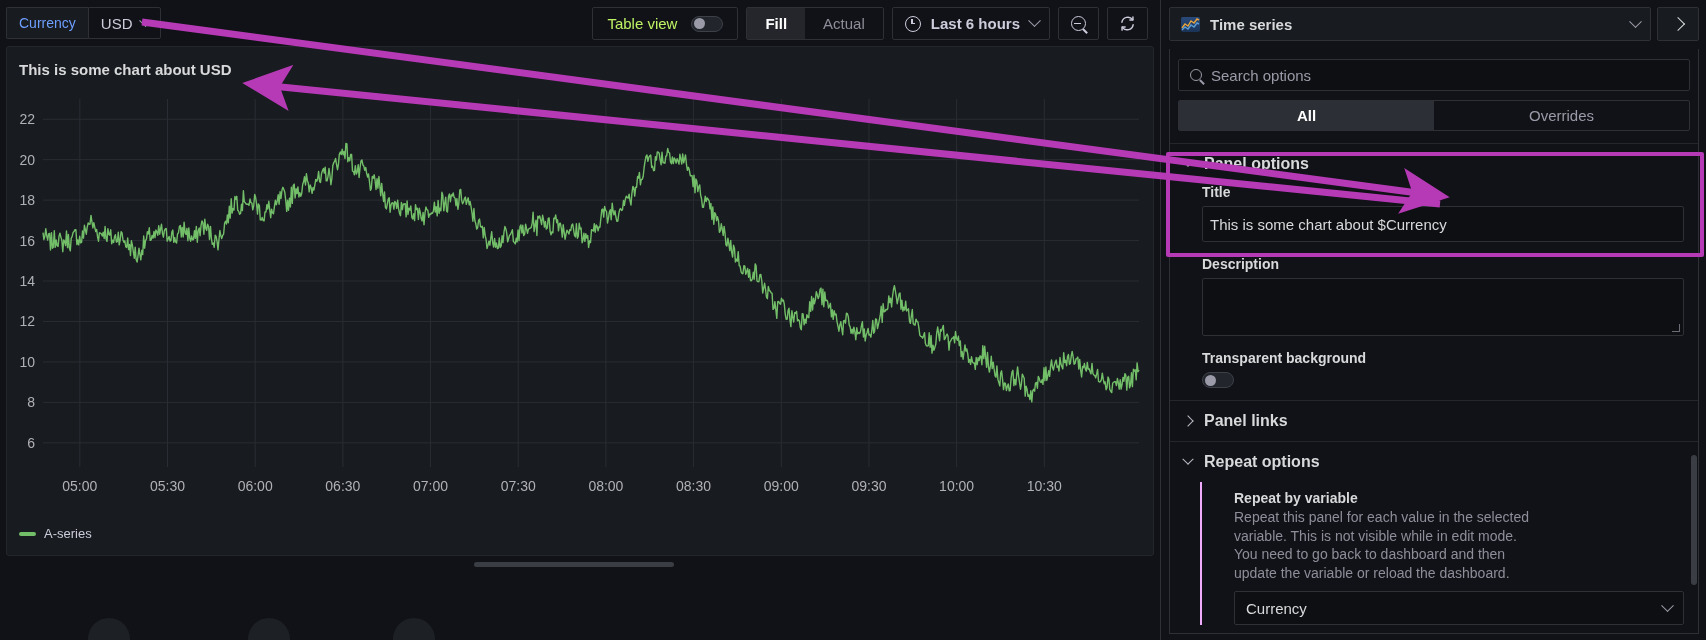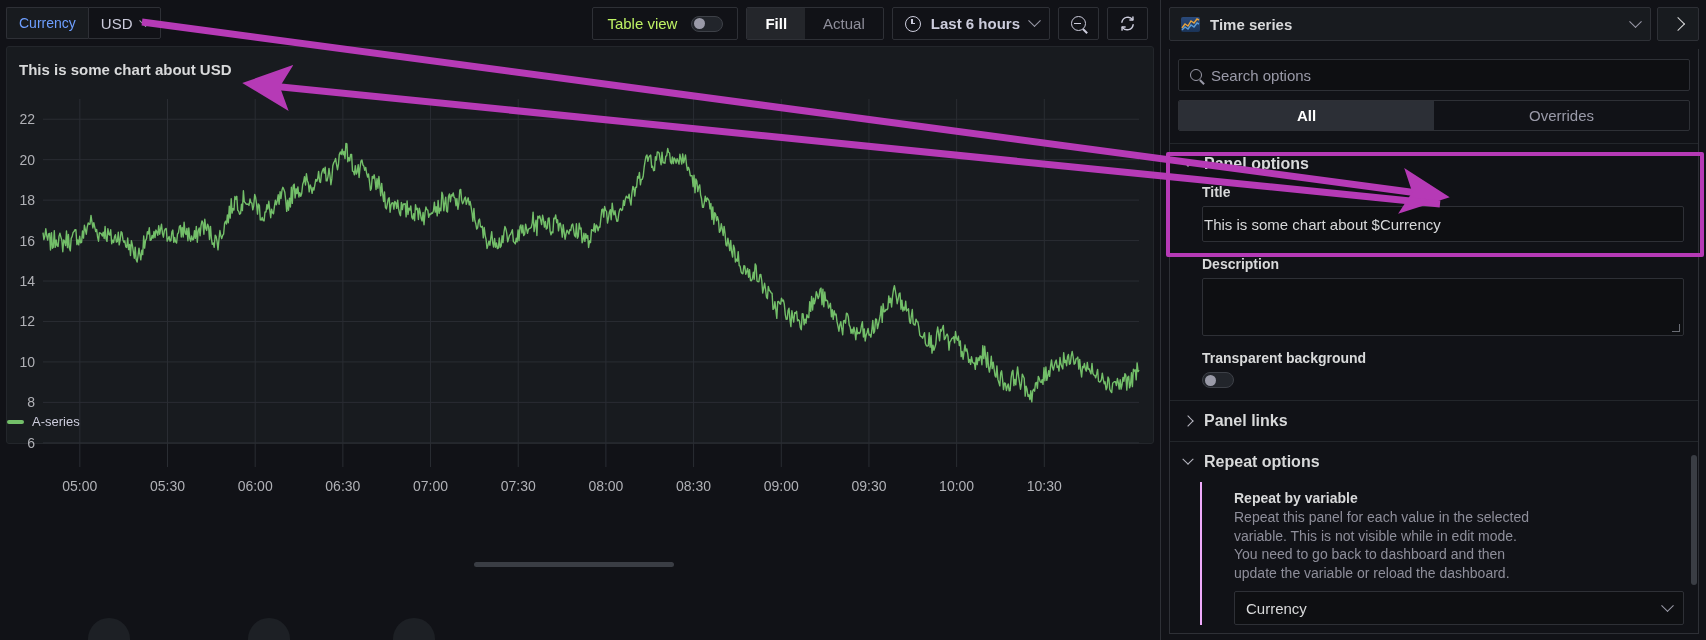--- a/index.html
+++ b/index.html
@@ -96,32 +96,32 @@
   }
   .zoomout-ico::after {
     content:""; position:absolute; left: 11px; top: 11px;
     width: 6px; height: 1.8px; background:#ccccdc;
     transform: rotate(45deg); transform-origin: left center;
   }
 
   
   #panel {
     position: absolute; left: 6px; top: 46px;
-    width: 1148px; height: 398px;
+    width: 1148px; height: 510px;
     background: #181b1f;
     border: 1px solid #23262b;
     border-radius: 3px;
   }
   #panel-title {
     position: absolute; left: 12px; top: 14px;
     color: #d8d9da; font-size: 15px; font-weight: 700;
   }
   #plot-area { position: absolute; left: 0; top: 44px; width: 1148px; height: 420px; }
   #legend {
-    position: absolute; left: 0; bottom: 14px;
+    position: absolute; left: 12px; bottom: 14px;
     display: flex; align-items: center; gap: 8px;
   }
   .legend-swatch { width: 17px; height: 4px; border-radius: 2px; background: #73bf69; }
   .legend-label { color: #ccccdc; font-size: 13px; }
 
   #hscroll {
     position: absolute; left: 474px; top: 562px;
     width: 200px; height: 5px; border-radius: 3px;
     background: #3a3d44;
   }
@@ -213,21 +213,21 @@
     width: 8px; height: 8px; flex: none;
     border-right: 1.7px solid #b9b9c4; border-top: 1.7px solid #b9b9c4;
     transform: rotate(45deg);
   }
 
   .field { padding: 0 14px 0 32px; }
   .field-label { color: #d8d9da; font-size: 14px; font-weight: 700; margin-bottom: 6px; }
   .text-input {
     height: 36px; border: 1px solid #2e3036; border-radius: 2px;
     background: #0e0f12; color: #d8d9da; font-size: 15px;
-    display: flex; align-items: center; padding: 0 1px;
+    display: flex; align-items: center; padding: 0 7px;
   }
   .textarea {
     height: 58px; border: 1px solid #2e3036; border-radius: 2px;
     background: #0e0f12; position: relative;
   }
   .textarea::after {
     content:""; position:absolute; right: 3px; bottom: 3px;
     width: 7px; height: 7px;
     border-right: 1.2px solid #6a6d75; border-bottom: 1.2px solid #6a6d75;
   }

